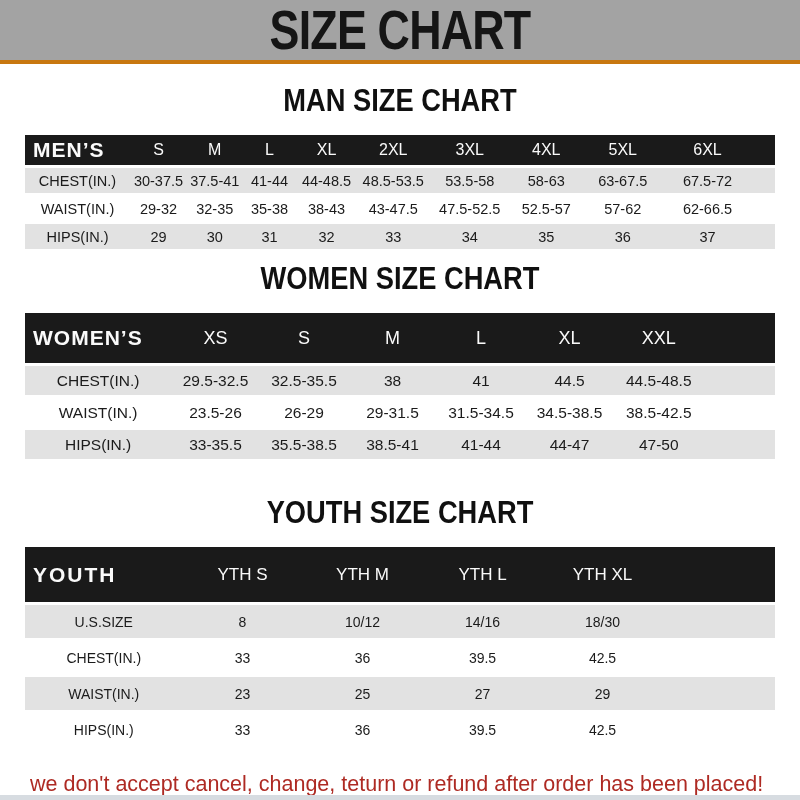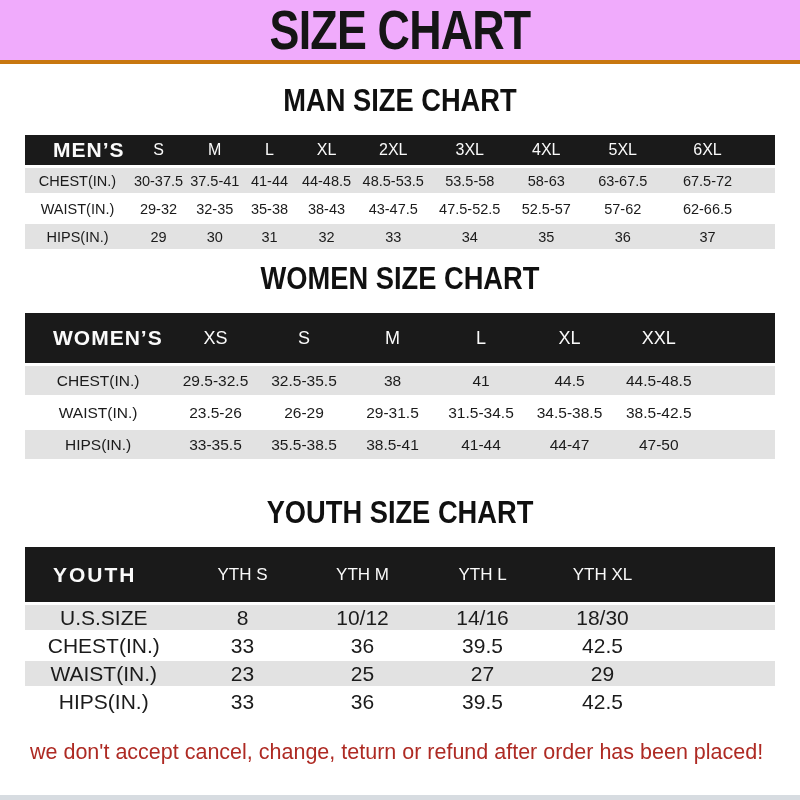--- a/index.html
+++ b/index.html
@@ -5,21 +5,21 @@
   * { box-sizing: border-box; }
   html,body { margin:0; padding:0; }
   body {
     width:800px; height:800px;
     background:#ffffff;
     font-family:"Liberation Sans", sans-serif;
     position:relative; overflow:hidden;
   }
   
   .banner {
-    height:64px; background:#f0abfc;
+    height:64px; background:#a3a3a3;
     border-bottom:4px solid #C8770F;
     display:flex; align-items:center; justify-content:center;
   }
   .banner-title {
     font-size:56px; font-weight:bold; color:#151515;
     letter-spacing:-1px; transform:scaleX(0.80);
     white-space:nowrap; line-height:1;
   }
   
   .section-heading {
@@ -34,38 +34,38 @@
   .size-table {
     width:750px; margin:14px auto 0;
     border-collapse:separate; border-spacing:0 3px;
     table-layout:fixed;
   }
   .size-table th {
     background:#1A1A1A; color:#FAFAFA; font-weight:normal;
     text-align:center; padding:0;
   }
   .size-table th.tl {
-    text-align:left; padding-left:28px;
+    text-align:left; padding-left:8px;
     font-weight:bold; letter-spacing:1px;
   }
   .size-table td {
     text-align:center; color:#1B1B1B; padding:0;
   }
   .size-table tr.g td { background:#E2E2E2; }
   .size-table tr.w td { background:#FFFFFF; }
   
   .man-table th   { height:30px; font-size:16px; }
   .man-table th.tl{ font-size:21px; }
   .man-table td   { height:25px; font-size:14.5px; }
   .women-table th { height:50px; font-size:18px; }
   .women-table th.tl { font-size:21px; }
   .women-table td { height:29px; font-size:15.5px; }
   .youth-table th { height:55px; font-size:17px; }
   .youth-table th.tl { font-size:21px; letter-spacing:2px; }
-  .youth-table td { height:25px; font-size:21px; }
+  .youth-table td { height:33px; font-size:14px; }
   
   .notice {
     margin:20px 0 0 30px;
     color:#AE2A23; font-size:21.5px; line-height:31px;
   }
   .bottom-strip {
     position:absolute; left:0; bottom:0;
     width:100%; height:5px; background:#D7DCE1;
   }
 </style>

